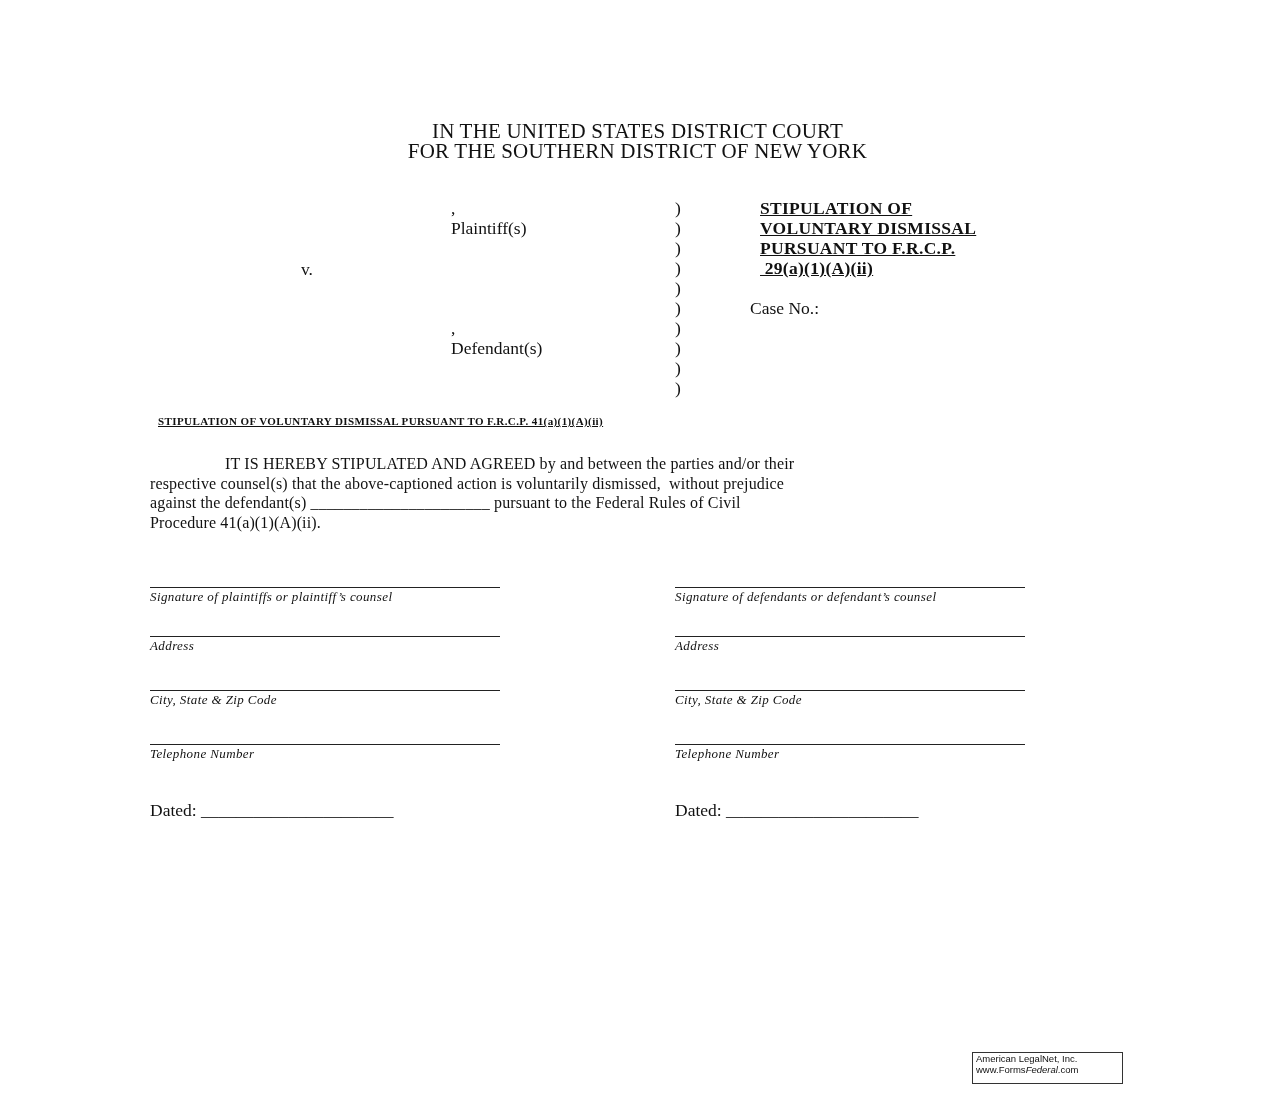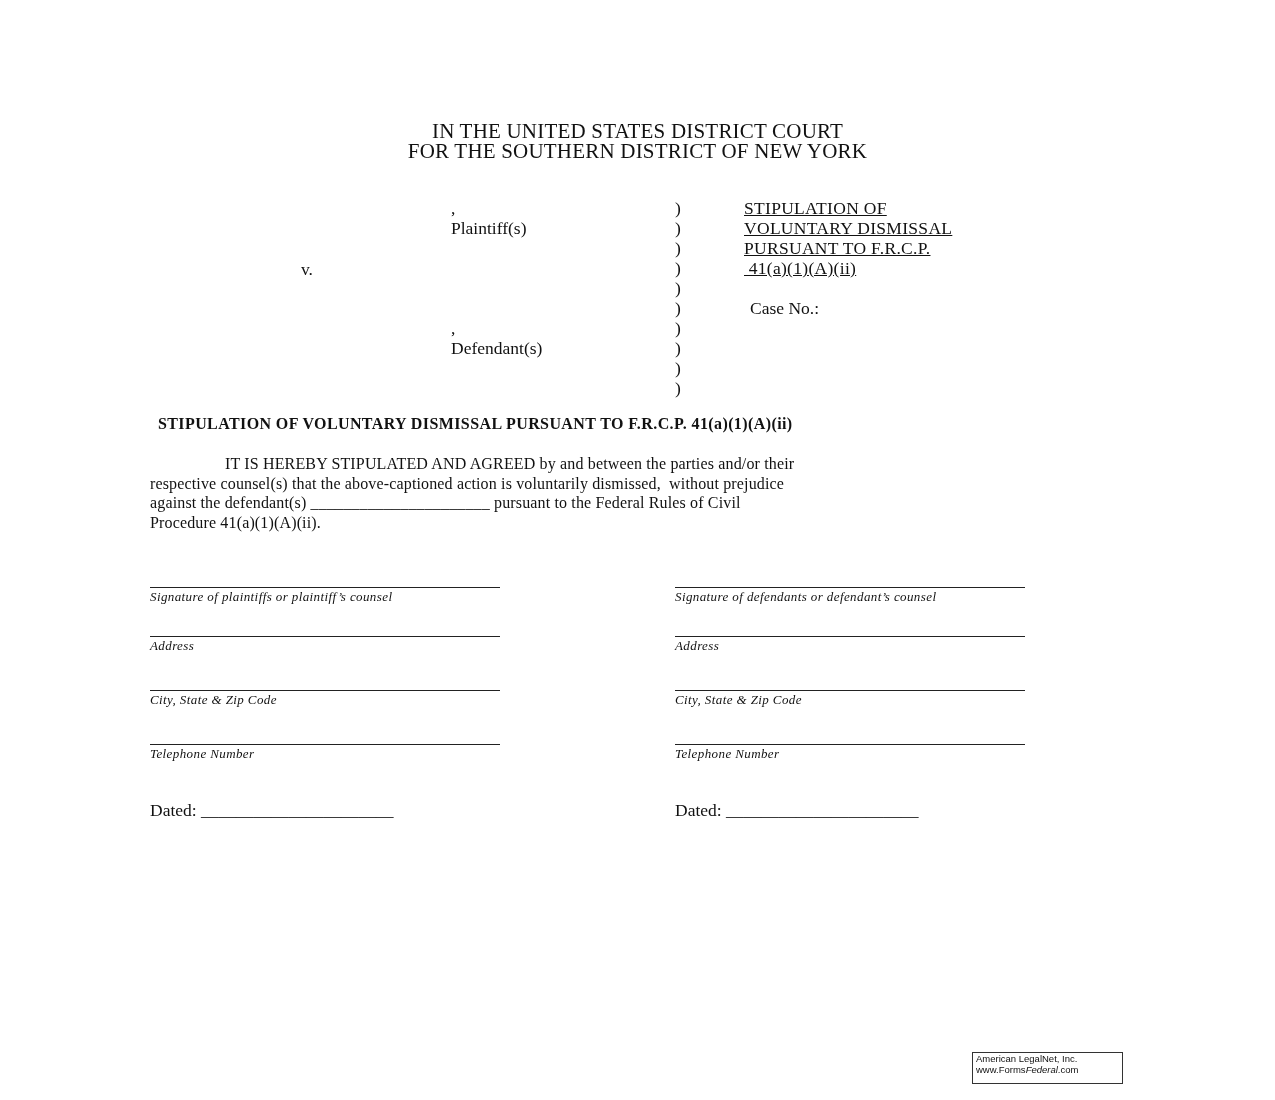--- a/index.html
+++ b/index.html
@@ -1,22 +1,22 @@
 <!DOCTYPE html>
 <html><head>
   <meta charset="utf-8">
   <style>
     html, body { margin: 0; padding: 0; background: #ffffff; }
     body { width: 1275px; height: 1100px; position: relative; overflow: hidden; font-family: "Liberation Serif", "DejaVu Serif", serif; color: #111; }
     .abs { position: absolute; white-space: nowrap; }
     .court { font-size: 21px; letter-spacing: 0.2px; left: 0; width: 1275px; text-align: center; }
     .cap { font-size: 17.5px; }
     .paren { font-size: 17.5px; left: 675px; }
-    .rt { font-size: 17.5px; font-weight: normal; text-decoration: underline; left: 744px; letter-spacing: 0.3px; text-align: right; }
-    .title-main { font-size: 16px; font-weight: bold; left: 158px; top: 415px; letter-spacing: 0.4px; }
+    .rt { font-size: 17.5px; font-weight: bold; text-decoration: underline; left: 760px; letter-spacing: 0.3px; text-align: right; }
+    .title-main { font-size: 11px; font-weight: bold; text-decoration: underline; left: 158px; top: 415px; letter-spacing: 0.4px; }
     .body-line { font-size: 16px; left: 150px; letter-spacing: 0.15px; }
     .sig-line { border-bottom: 1px solid #222; width: 350px; height: 0; }
     .sig-label { font-size: 13px; font-style: italic; letter-spacing: 0.4px; }
     .dated { font-size: 17.5px; }
     .footer-box { left: 972px; top: 1052px; width: 151px; height: 32px; border: 1px solid #333; font-family: "Liberation Sans", "DejaVu Sans", sans-serif; font-size: 9.5px; line-height: 10.5px; padding: 1px 3px; box-sizing: border-box; color: #111; }
     .footer-box i { font-style: italic; }
   </style>
 </head>
 <body>
 
@@ -36,21 +36,21 @@
 <div class="abs paren" style="top:278px;">)</div>
 <div class="abs paren" style="top:298px;">)</div>
 <div class="abs paren" style="top:318px;">)</div>
 <div class="abs paren" style="top:338px;">)</div>
 <div class="abs paren" style="top:358px;">)</div>
 <div class="abs paren" style="top:378px;">)</div>
 
 <div class="abs rt" style="top:198px;">STIPULATION OF</div>
 <div class="abs rt" style="top:218px;">VOLUNTARY DISMISSAL</div>
 <div class="abs rt" style="top:238px;">PURSUANT TO F.R.C.P.</div>
-<div class="abs rt" style="top:258px; white-space:pre;"> 41(a)(1)(A)(ii)</div>
+<div class="abs rt" style="top:258px; white-space:pre;"> 29(a)(1)(A)(ii)</div>
 <div class="abs cap" style="left:750px; top:298px;">Case No.:</div>
 
 <div class="abs title-main">STIPULATION OF VOLUNTARY DISMISSAL PURSUANT TO F.R.C.P. 41(a)(1)(A)(ii)</div>
 
 <div class="abs body-line" style="top:455px; left:225px;">IT IS HEREBY STIPULATED AND AGREED by and between the parties and/or their</div>
 <div class="abs body-line" style="top:475px; white-space:pre;">respective counsel(s) that the above-captioned action is voluntarily dismissed,  without prejudice</div>
 <div class="abs body-line" style="top:494px;">against the defendant(s) ______________________ pursuant to the Federal Rules of Civil</div>
 <div class="abs body-line" style="top:514px;">Procedure 41(a)(1)(A)(ii).</div>
 
 <div class="abs sig-line" style="left:150px; top:587px;"></div>

